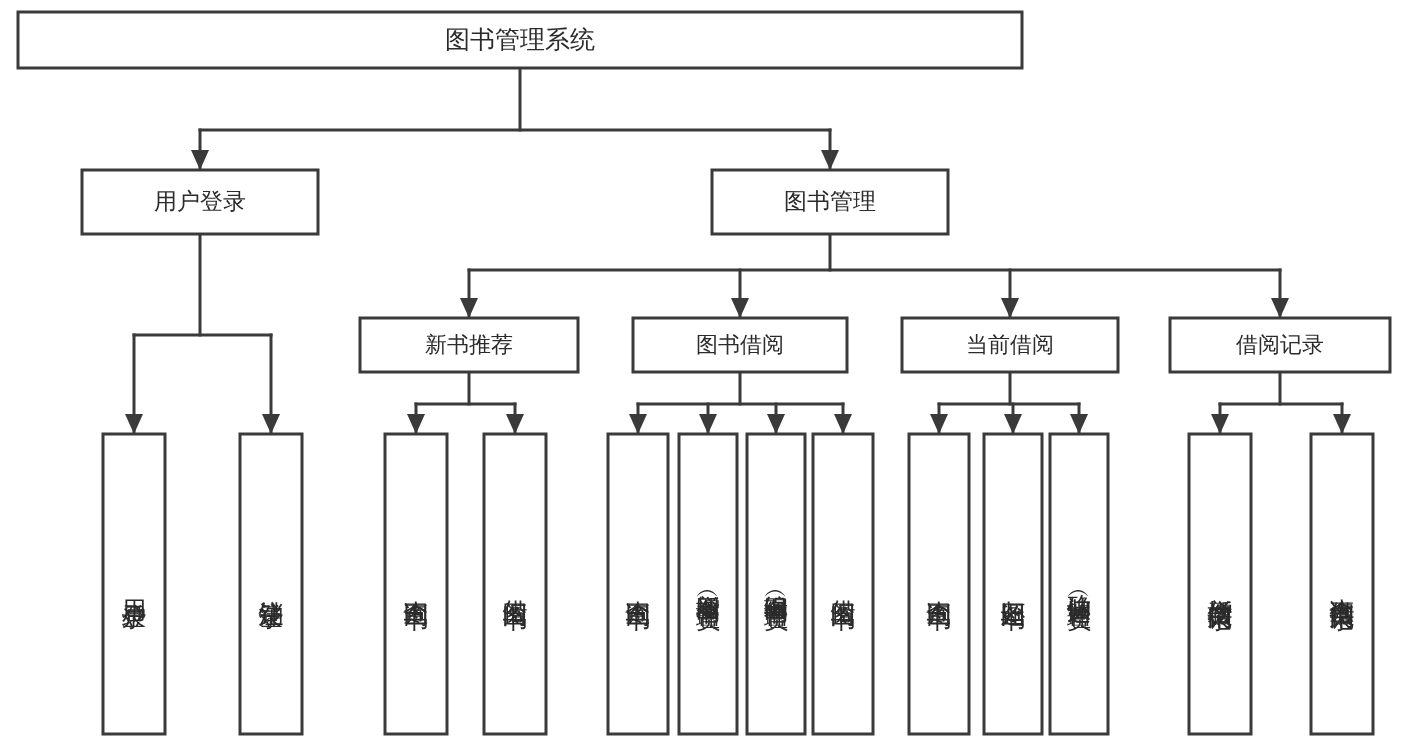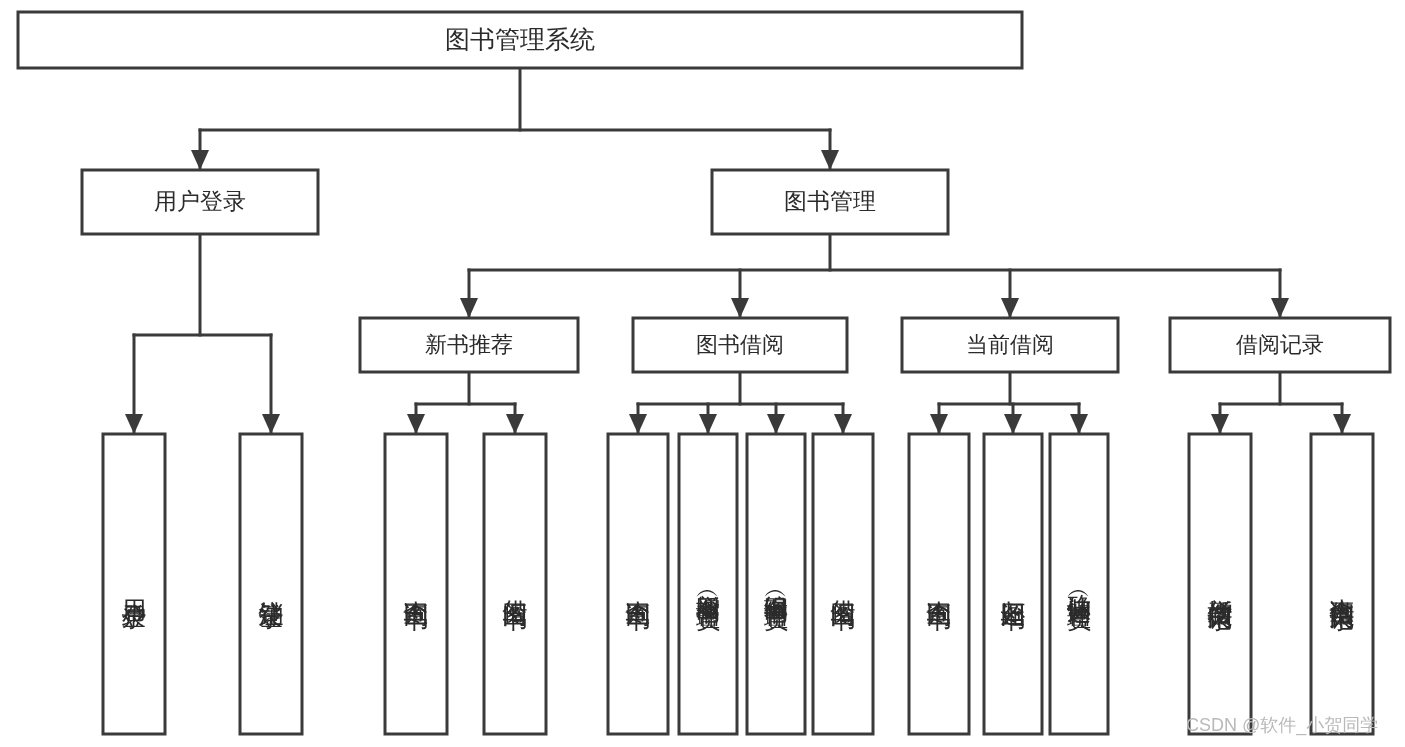--- a/index.html
+++ b/index.html
@@ -139,14 +139,13 @@
       <div class="vlabel" style="left: 679px; top: 434px; width: 58px; height: 300px; font-size: 24px;">新增图书（管理员）</div>
       <div class="vlabel" style="left: 747px; top: 434px; width: 58px; height: 300px; font-size: 24px;">编辑图书（管理员）</div>
       <div class="vlabel" style="left: 813px; top: 434px; width: 60px; height: 300px; font-size: 25px;">借阅图书</div>
       <div class="vlabel" style="left: 909px; top: 434px; width: 60px; height: 300px; font-size: 25px;">查询图书</div>
       <div class="vlabel" style="left: 984px; top: 434px; width: 58px; height: 300px; font-size: 25px;">归还图书</div>
       <div class="vlabel" style="left: 1050px; top: 434px; width: 58px; height: 300px; font-size: 24px;">确认归还（管理员）</div>
       <div class="vlabel" style="left: 1189px; top: 434px; width: 62px; height: 300px; font-size: 25px;">新增借阅记录</div>
       <div class="vlabel" style="left: 1311px; top: 434px; width: 62px; height: 300px; font-size: 25px;">查询借阅记录</div>
     </div>
 
-  <div id="watermark">CSDN @软件_小贺同学</div>
 </div>
 
 </body></html>

